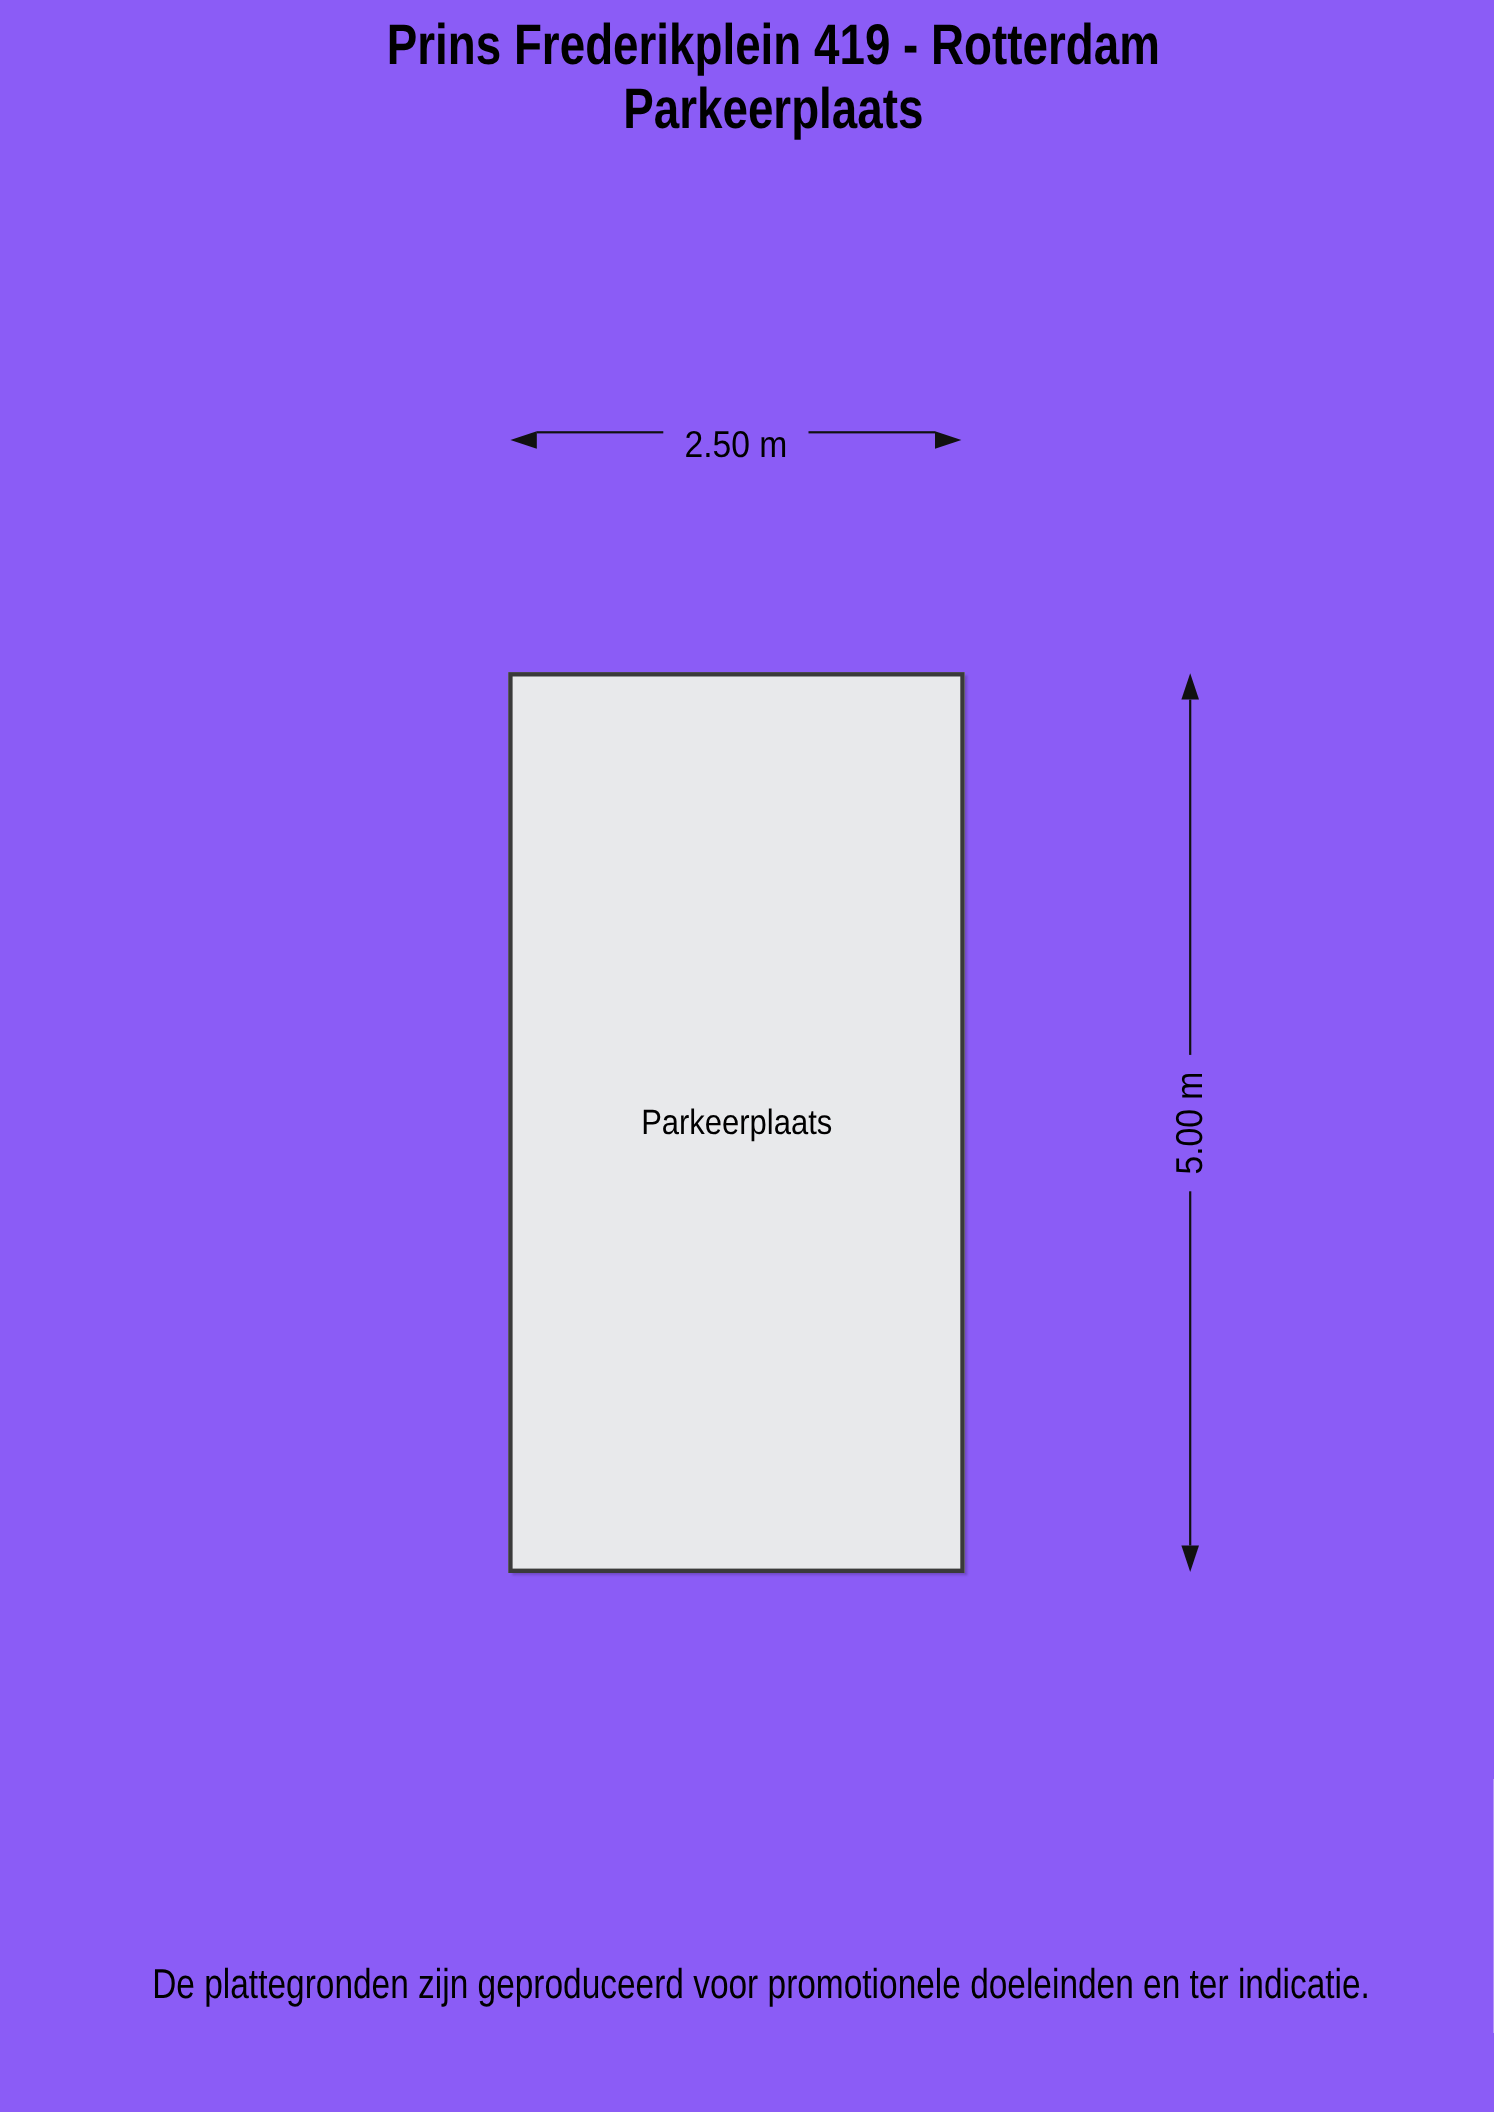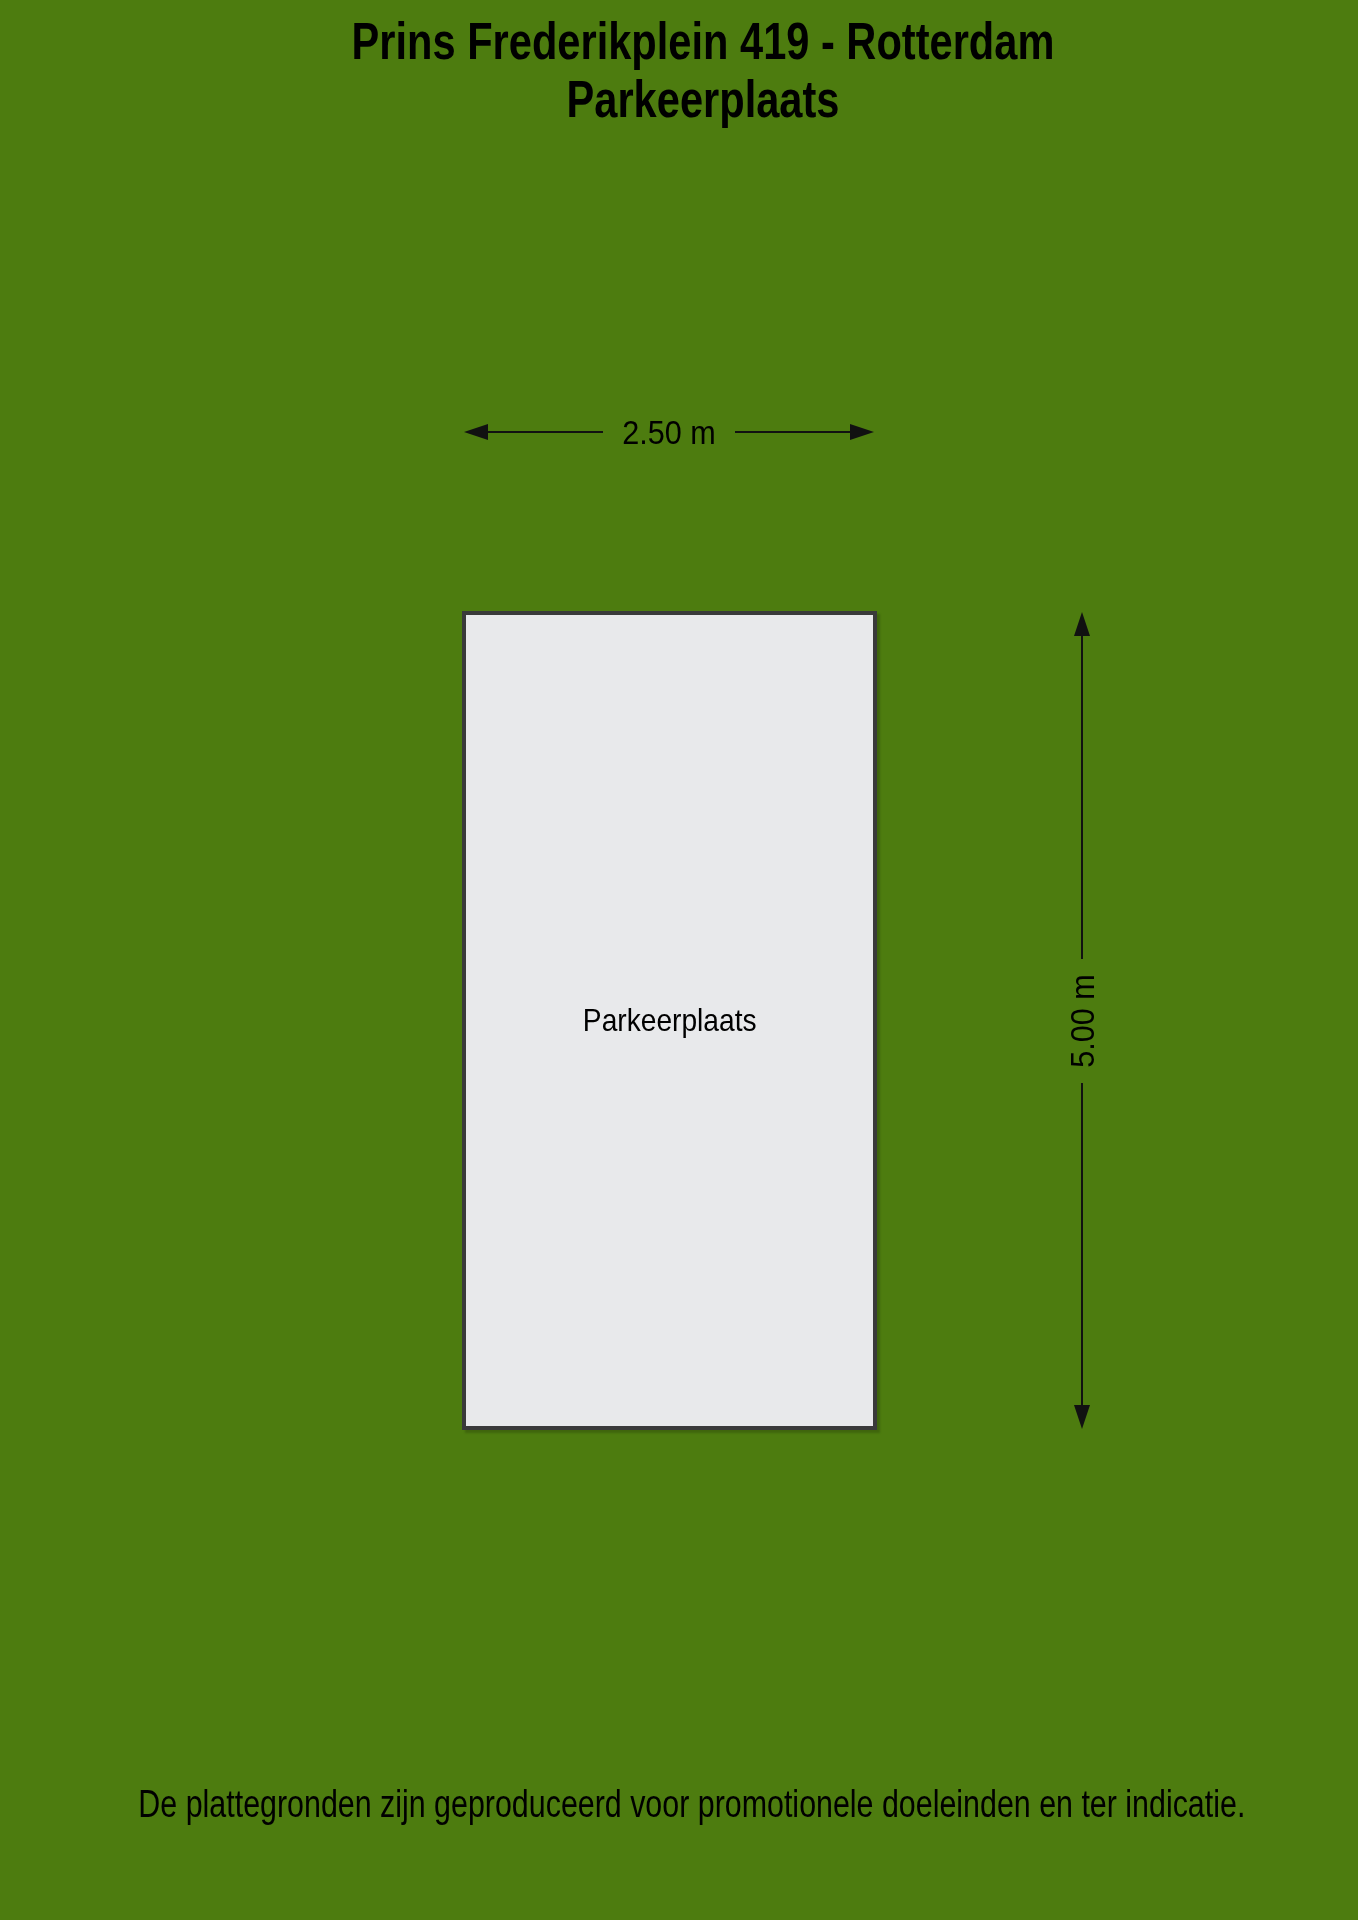--- a/index.html
+++ b/index.html
@@ -1,20 +1,20 @@
 <!DOCTYPE html>
 <html><head>
 <meta charset="utf-8">
 <style>
   html, body { margin: 0; padding: 0; background: #ffffff; }
   .page {
     position: relative;
     width: 1358px;
     height: 1920px;
-    background: #4d7c0f;
+    background: #8b5cf6;
     font-family: "Liberation Sans", sans-serif;
     color: #000000;
     overflow: hidden;
   }
 
   
   .title {
     position: absolute;
     top: 12px;
     left: 703px;
@@ -24,25 +24,24 @@
     font-size: 52px;
     font-weight: bold;
     line-height: 58px;
     letter-spacing: 0px;
   }
 
   
   .dim-h {
     position: absolute;
     left: 464px;
-    top: 420px;
+    top: 392px;
     width: 410px;
     height: 24px;
     display: flex;
-    align-items: center;
   }
   .dim-line-h { flex: 1; height: 2px; background: #111111; }
   .dim-label-h {
     padding: 0 14px;
     font-size: 34px;
     line-height: 24px;
     white-space: nowrap;
     transform: scaleX(0.9);
   }
   .ah { width: 0; height: 0; }

